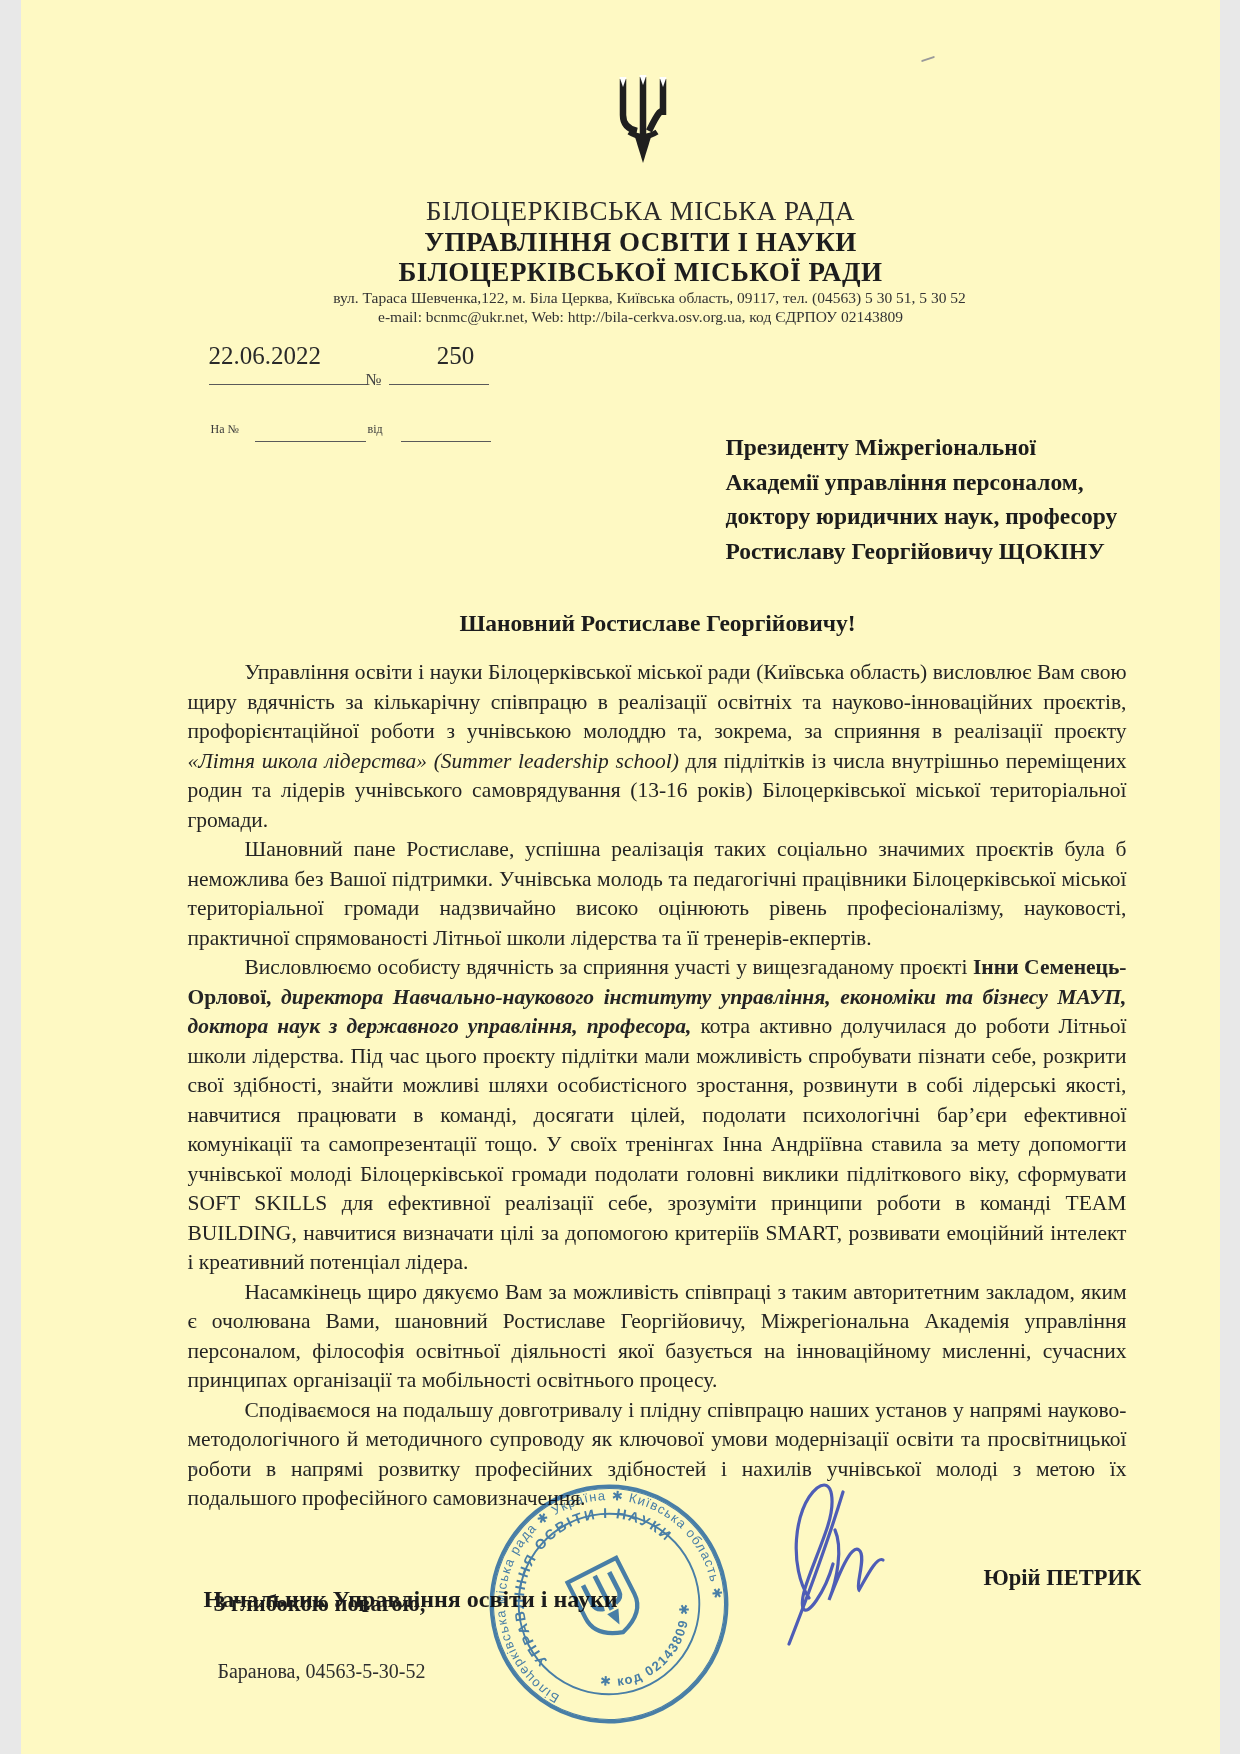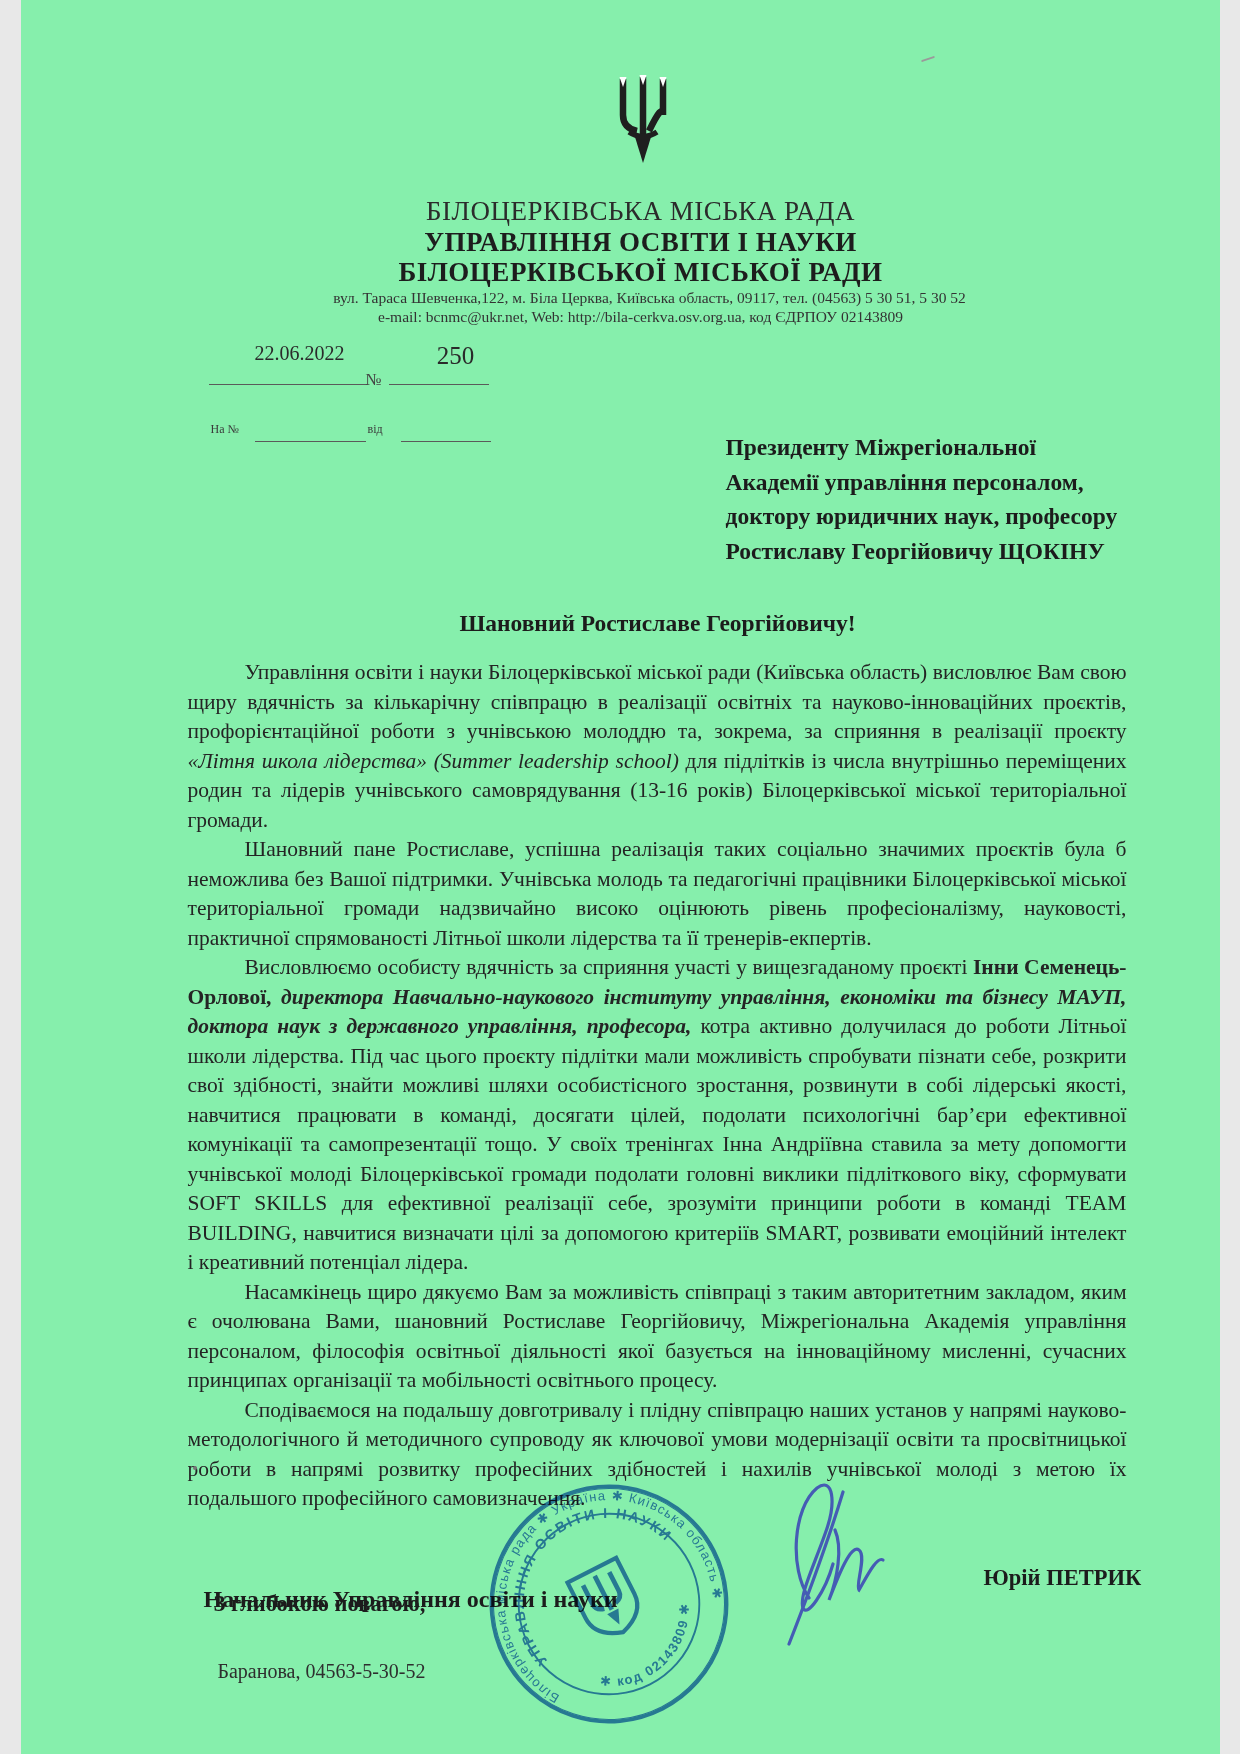--- a/index.html
+++ b/index.html
@@ -1,33 +1,33 @@
 <!DOCTYPE html>
 <html><head>
 <meta charset="utf-8">
 <style>
   html,body{margin:0;padding:0;background:#e8e8e8;}
   .page{
     position:relative;
     width:1199px;height:1754px;
     margin:0 auto;
-    background:#86efac;
+    background:#fef9c3;
     font-family:"Liberation Serif","DejaVu Serif",serif;
     color:#222;
     overflow:hidden;
   }
   .abs{position:absolute;}
   .center-line{left:0;width:1240px;text-align:center;}
   .org1{top:196px;font-size:27px;letter-spacing:.5px;color:#2b2b2b;}
   .org2{top:227px;font-size:27px;font-weight:bold;letter-spacing:.5px;color:#1d1d1d;}
   .org3{top:257px;font-size:27px;font-weight:bold;letter-spacing:.5px;color:#1d1d1d;}
   .addr{top:289px;font-size:15.5px;color:#333;padding-left:9px;}
   .contacts{top:308px;font-size:15.5px;color:#333;}
   .ref-line{border-top:1.6px solid #5a5a5a;height:0;}
-  .ref-date{left:199px;top:342px;width:160px;text-align:center;font-size:20px;color:#2a2a2a;}
+  .ref-date{left:188px;top:342px;width:160px;text-align:left;font-size:25px;color:#2a2a2a;}
   .ref-no-label{left:345px;top:370px;font-size:17px;color:#444;}
   .ref-number{left:398px;top:342px;width:74px;text-align:center;font-size:25px;color:#2a2a2a;}
   .row2-label{top:422px;font-size:12px;color:#3a3a3a;}
   .recipient{left:705px;top:430px;width:470px;font-size:23.5px;font-weight:bold;line-height:34.5px;color:#1c1c1c;}
   .salutation{left:168px;top:610px;width:938px;text-align:center;font-size:23.5px;font-weight:bold;color:#1c1c1c;}
   .body-text{left:167px;top:658px;width:939px;font-size:21.5px;line-height:29.5px;text-align:justify;color:#242424;}
   .body-text p{margin:0;text-indent:57px;}
   .sig-closing{left:193px;top:1549px;font-size:22.5px;font-weight:bold;color:#1c1c1c;margin-top:42px;}
   .sig-title{left:183px;top:1586px;font-size:24px;font-weight:bold;color:#1c1c1c;}
   .sig-name{left:963px;top:1565px;font-size:22.5px;font-weight:bold;color:#1c1c1c;}

